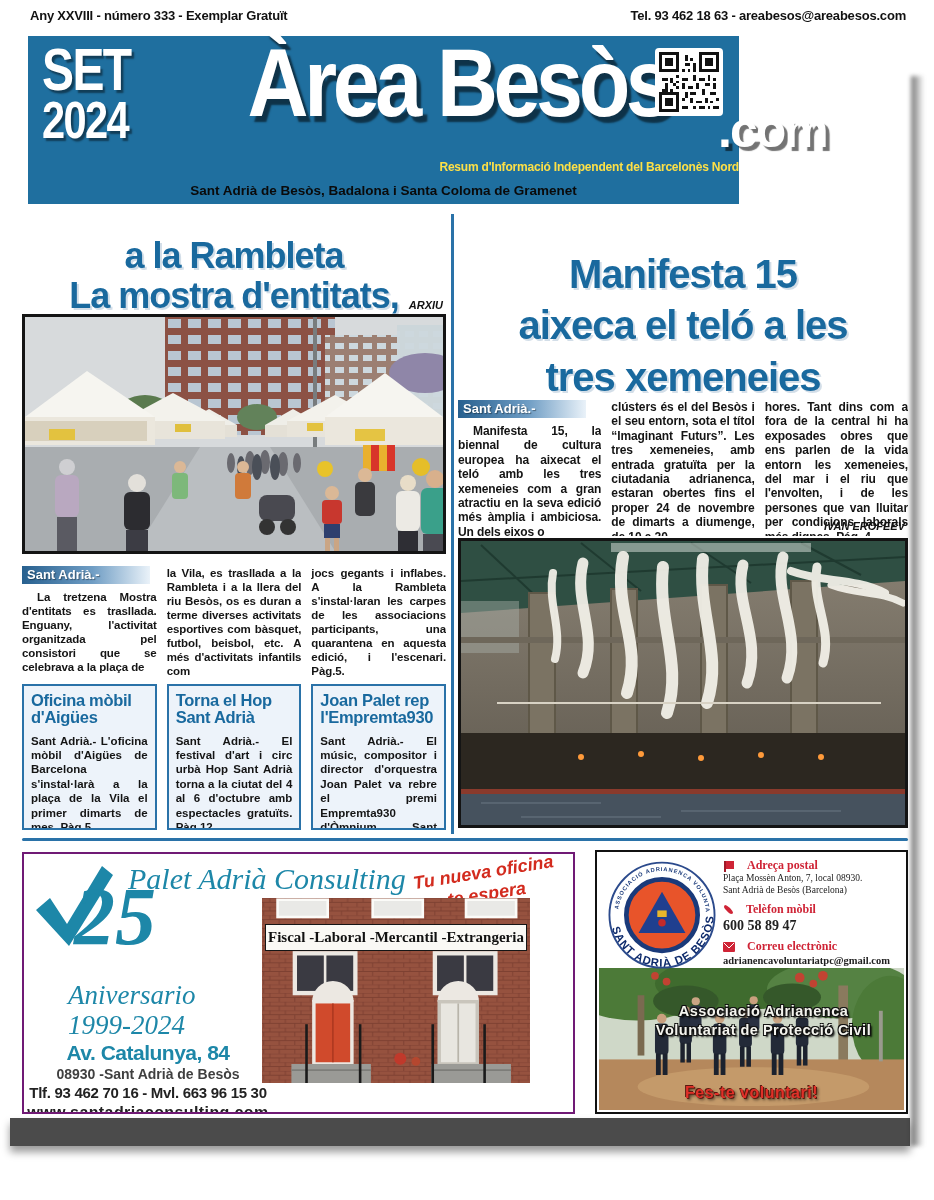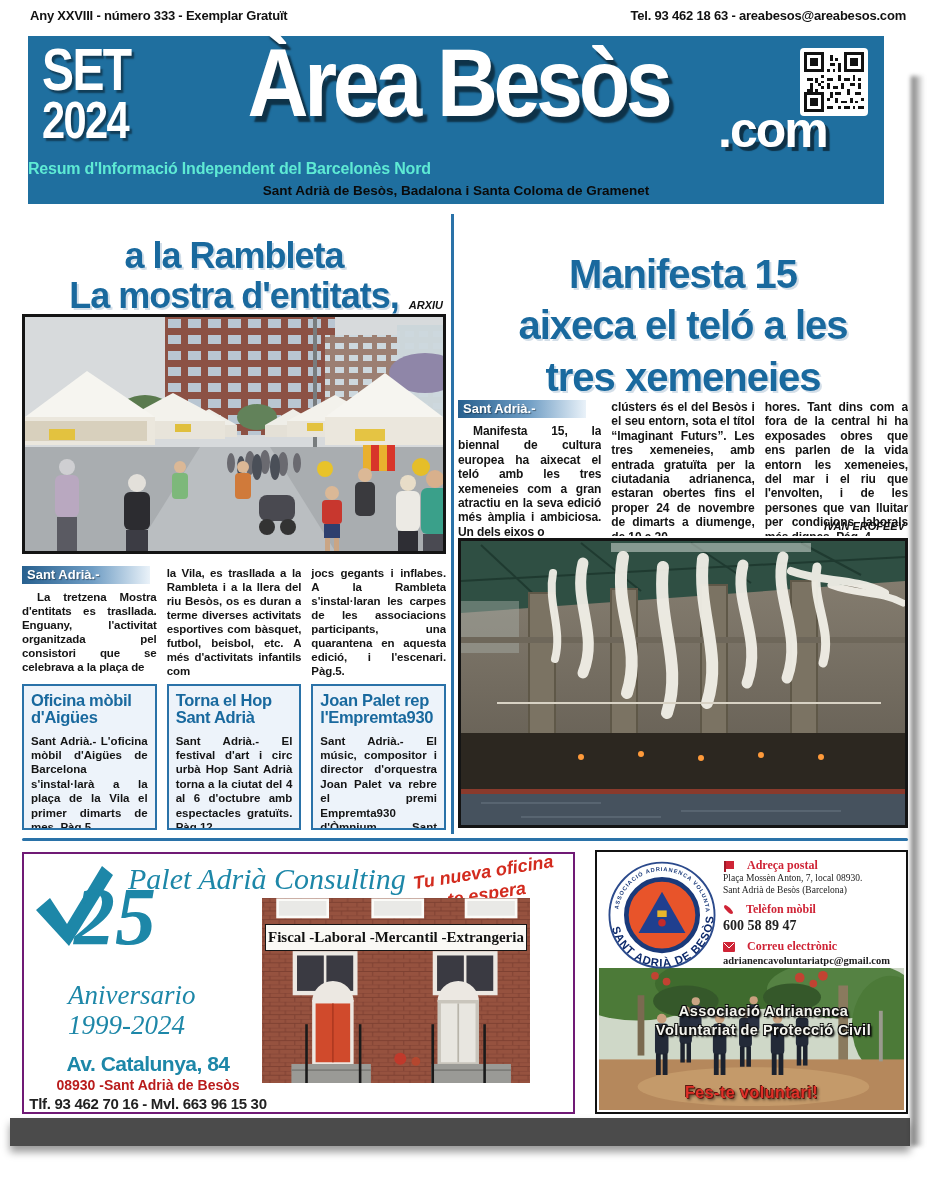--- a/index.html
+++ b/index.html
@@ -5,35 +5,35 @@
   html,body{margin:0;padding:0;background:#fff;}
   body{width:934px;height:1200px;position:relative;overflow:hidden;
        font-family:"Liberation Sans",sans-serif;}
   .paper{position:absolute;left:10px;top:0;width:900px;height:1146px;background:#fff;}
   .paper::after{content:"";position:absolute;right:-14px;top:76px;bottom:0;width:13px;
        background:linear-gradient(to right,rgba(40,40,40,.65),rgba(40,40,40,0));filter:blur(2px);}
   
   .topbar{position:absolute;left:20px;top:8px;width:876px;display:flex;justify-content:space-between;
        font-weight:bold;font-size:13px;color:#111;letter-spacing:-.2px;}
   
-  .masthead{position:absolute;left:18px;top:36px;width:856px;height:168px;background:#1f6f9f;}
+  .masthead{position:absolute;left:18px;top:36px;width:711px;height:168px;background:#1f6f9f;}
   .m-date{position:absolute;left:14px;top:6px;color:#fff;font-weight:bold;line-height:.92;
        transform:scaleX(.8);transform-origin:left top;letter-spacing:-2px;
        text-shadow:3px 3px 2px rgba(0,0,0,.45);}
   .m-date .mo{font-size:60px;}
   .m-date .yr{font-size:52px;}
   .m-brand{position:absolute;left:130px;top:-8px;width:600px;text-align:center;color:#fff;
        font-weight:bold;font-size:96px;letter-spacing:-5px;transform:scaleX(.88);
        text-shadow:5px 6px 2px rgba(0,0,0,.55);white-space:nowrap;}
   .m-suffix{position:absolute;left:690px;top:65px;color:#fff;font-weight:bold;font-size:50px;
        letter-spacing:-2px;text-shadow:4px 4px 1px rgba(0,0,0,.55);}
   .m-qr{position:absolute;right:16px;top:12px;width:68px;height:68px;background:#fff;border-radius:4px;
        padding:4px;box-sizing:border-box;}
-  .m-tag1{position:absolute;left:0;right:0;top:124px;text-align:left;color:#5eead4;font-weight:bold;
-       font-size:16px;letter-spacing:-.2px;}
+  .m-tag1{position:absolute;left:0;right:0;top:124px;text-align:right;color:#fde047;font-weight:bold;
+       font-size:12px;letter-spacing:-.2px;}
   .m-tag2{position:absolute;left:0;right:0;top:147px;text-align:center;color:#0a0a0a;font-weight:bold;
        font-size:13.5px;}
   
   .art{position:absolute;}
   .art-left{left:12px;top:210px;width:424px;height:622px;}
   .art-right{left:448px;top:210px;width:450px;height:622px;}
   .headline{color:#19699e;font-weight:bold;text-align:center;letter-spacing:-1px;
        text-shadow:2px 2px 0 rgba(130,160,190,.35);}
   .h-left{position:absolute;top:2px;left:0;right:0;font-size:36px;line-height:1.12;}
   .h-right{position:absolute;top:6px;left:0;right:0;font-size:40px;line-height:1.28;}
@@ -69,22 +69,22 @@
   .ad1-check{position:absolute;left:12px;top:12px;}
   .ad1-25{position:absolute;left:50px;top:22px;font-family:"Liberation Serif",serif;font-style:italic;
        font-weight:bold;font-size:82px;line-height:1;}
   .ad1-name{position:absolute;left:104px;top:8px;font-family:"Liberation Serif",serif;font-style:italic;
        font-size:30px;white-space:nowrap;}
   .ad1-slogan{position:absolute;right:8px;top:8px;width:160px;text-align:center;color:#d32b1e;
        font-weight:bold;font-style:italic;font-size:18px;line-height:1.2;transform:rotate(-9deg);}
   .ad1-aniv{position:absolute;left:44px;top:126px;font-family:"Liberation Serif",serif;font-style:italic;
        font-size:27px;line-height:1.12;}
   .ad1-addr{position:absolute;left:0;top:186px;width:248px;text-align:center;line-height:1.25;}
-  .ad1-addr .a1{font-weight:bold;font-size:21px;letter-spacing:-.5px;margin-top:11px;}
-  .ad1-addr .a2{font-weight:bold;font-size:14px;color:#b91c1c;}
+  .ad1-addr .a1{font-weight:bold;font-size:21px;letter-spacing:-.5px;}
+  .ad1-addr .a2{font-weight:bold;font-size:14px;color:#404040;}
   .ad1-addr .a3{font-weight:bold;font-size:15px;color:#222;letter-spacing:-.3px;}
   .ad1-addr .a4{font-weight:bold;font-size:16px;color:#222;letter-spacing:.4px;}
   .ad1-photo{position:absolute;left:238px;top:44px;width:268px;height:214px;overflow:hidden;}
   .fiscal{position:absolute;left:3px;right:3px;top:26px;height:25px;background:#faf9f5;border:1px solid #151515;
        display:flex;align-items:center;justify-content:center;font-family:"Liberation Serif",serif;
        font-weight:bold;font-size:15px;color:#111;white-space:nowrap;}
   
   .ad2{position:absolute;left:585px;top:850px;width:313px;height:264px;border:2px solid #111;
        box-sizing:border-box;background:#fff;overflow:hidden;}
   .ad2-contact{position:absolute;left:126px;top:6px;width:180px;font-family:"Liberation Serif",serif;}

